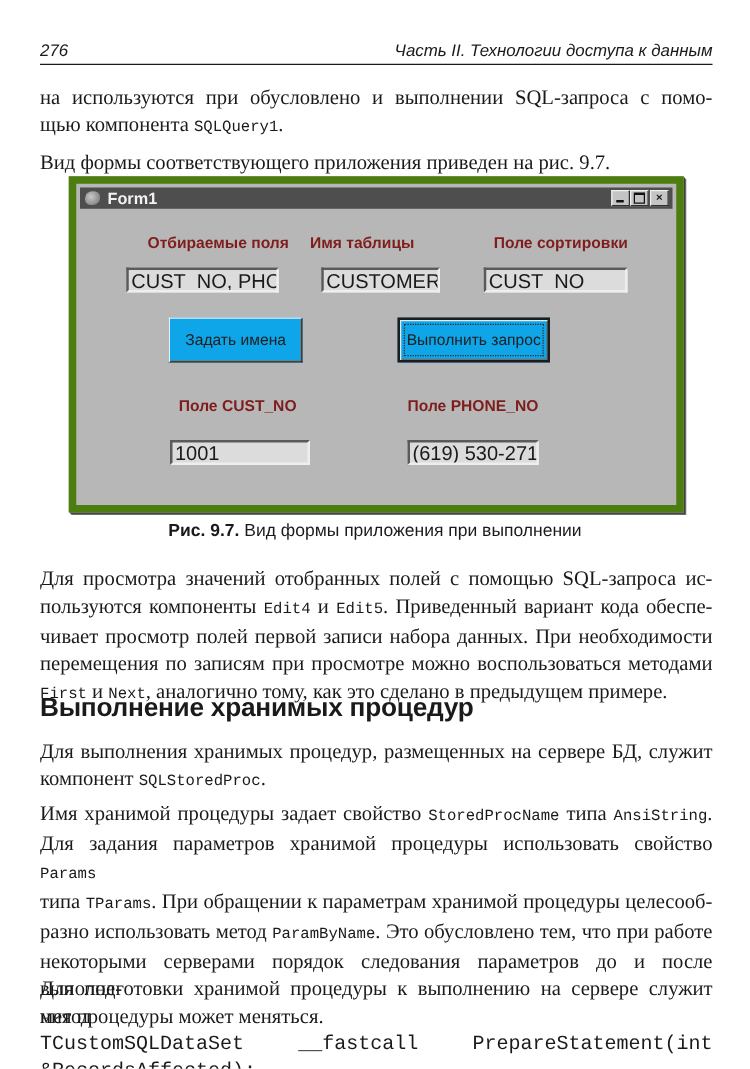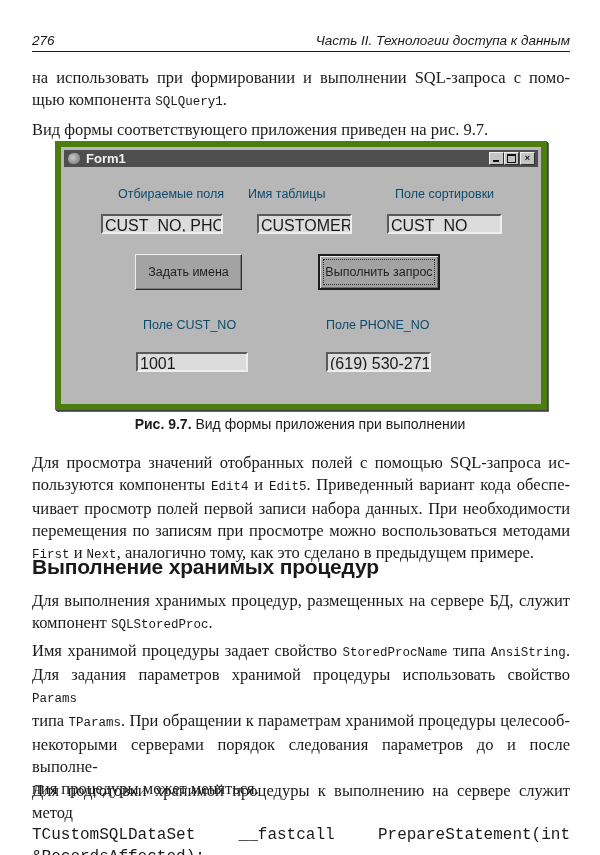--- a/index.html
+++ b/index.html
@@ -42,29 +42,29 @@
     position: absolute; top: 2px; width: 13px; height: 11px;
     background: #c4c4c4; border: 1px solid #f0f0f0; border-right-color: #303030; border-bottom-color: #303030;
     font-size: 9px; line-height: 11px; text-align: center; color: #111; font-weight: bold;
   }
   .btn-min { right: 34px; }
   .btn-max { right: 19px; }
   .btn-close { right: 3px; }
   .btn-min::after { content: ""; position: absolute; left: 3px; bottom: 2px; width: 6px; height: 2px; background: #111; }
   .btn-max::after { content: ""; position: absolute; left: 2px; top: 1px; width: 7px; height: 6px; border: 1px solid #111; border-top-width: 2px; }
 
-  .lbl { position: absolute; font-size: 12.5px; color: #0c4a6e; white-space: nowrap; }
+  .lbl { position: absolute; font-size: 12.5px; color: #7f1d1d; white-space: nowrap; font-weight: bold; }
   .edit {
     position: absolute; height: 20px; background: #dcdcdc;
     border: 2px solid; border-color: #5a5a5a #eeeeee #eeeeee #5a5a5a;
     font-size: 16px; line-height: 20px; padding-left: 2px; color: #1a1a1a; overflow: hidden; white-space: nowrap;
     box-sizing: border-box;
   }
   .pbtn {
-    position: absolute; height: 36px; background: #a3a3a3; box-sizing: border-box;
+    position: absolute; height: 36px; background: #0ea5e9; box-sizing: border-box;
     border: 1px solid; border-color: #eeeeee #2d2d2d #2d2d2d #eeeeee;
     box-shadow: inset -1px -1px 0 #7a7a7a;
     font-size: 12.5px; text-align: center; line-height: 34px; color: #1f1f1f;
   }
   .pbtn.default { border: 2px solid #1d1d1d; box-shadow: inset 1px 1px 0 #e8e8e8, inset -1px -1px 0 #707070; line-height: 32px; }
   .pbtn.default .focus-ring {
     position: absolute; left: 3px; top: 3px; right: 3px; bottom: 3px; border: 1px dotted #2a2a2a;
   }
 
   .caption {
@@ -82,21 +82,21 @@
 <body>
 
 <div class="page">
 
   <div class="running-head">
     <span class="pnum">276</span>
     <span class="ptitle">Часть II. Технологии доступа к данным</span>
   </div>
 
   <div class="para serif" style="top:67px;">
-    <p class="justify-last">на использовать при формировании и выполнении SQL-запроса с помо-</p>
+    <p class="justify-last">на используются при обусловлено и выполнении SQL-запроса с помо-</p>
     <p><span>щью компонента </span><span class="mono">SQLQuery1</span><span>.</span></p>
     <p style="margin-top:6px;">Вид формы соответствующего приложения приведен на рис. 9.7.</p>
   </div>
 
   <div class="win">
     <div class="titlebar">
       <span class="app-icon"></span>
       <span class="title">Form1</span>
       <span class="caption-btn btn-min"></span>
       <span class="caption-btn btn-max"></span>
@@ -140,20 +140,21 @@
 
   <div class="para serif" style="top:590px;">
     <p class="justify-last">Для выполнения хранимых процедур, размещенных на сервере БД, служит</p>
     <p><span>компонент </span><span class="mono">SQLStoredProc</span><span>.</span></p>
   </div>
 
   <div class="para serif" style="top:640px;">
     <p class="justify-last"><span>Имя хранимой процедуры задает свойство </span><span class="mono">StoredProcName</span><span> типа </span><span class="mono">AnsiString</span><span>.</span></p>
     <p class="justify-last"><span>Для задания параметров хранимой процедуры использовать свойство </span><span class="mono">Params</span></p>
     <p class="justify-last"><span>типа </span><span class="mono">TParams</span><span>. При обращении к параметрам хранимой процедуры целесооб-</span></p>
+    <p class="justify-last"><span>разно использовать метод </span><span class="mono">ParamByName</span><span>. Это обусловлено тем, что при работе</span></p>
     <p class="justify-last">некоторыми серверами порядок следования параметров до и после выполне-</p>
     <p>ния процедуры может меняться.</p>
   </div>
 
   <div class="para serif" style="top:780px;">
     <p class="justify-last">Для подготовки хранимой процедуры к выполнению на сервере служит метод</p>
     <p class="justify-last mono" style="font-size:16px; word-spacing:14px;">TCustomSQLDataSet __fastcall PrepareStatement(int &amp;RecordsAffected);</p>
     <p class="justify-last">При его вызове сервером БД выделяются ресурсы и связываются их парамет-</p>
   </div>
 

